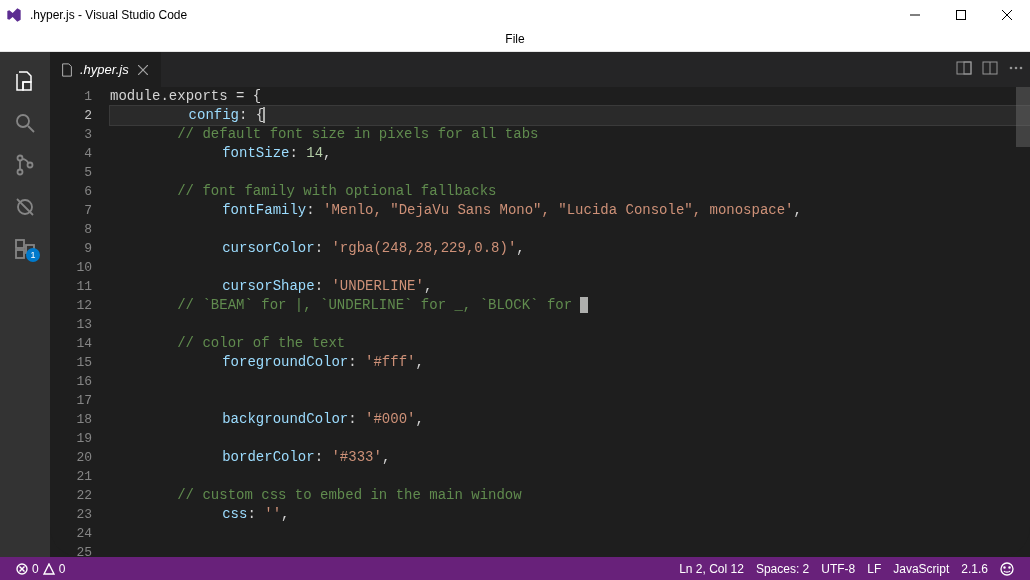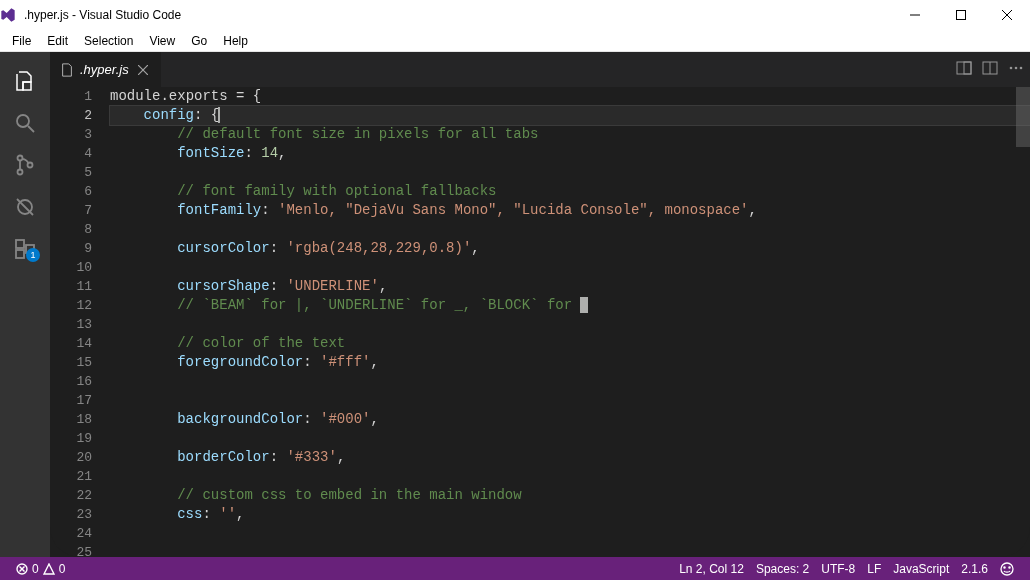--- a/index.html
+++ b/index.html
@@ -1,25 +1,25 @@
 <!DOCTYPE html>
 <html><head>
 <meta charset="utf-8">
 <style>
 * { margin:0; padding:0; box-sizing:border-box; }
 body { font-family:"Segoe UI",Arial,sans-serif; font-size:13px; background:#1e1e1e; color:#ccc; overflow:hidden; width:1030px; height:580px; position:relative; }
 
 
-.titlebar { height:30px; background:#fff; display:flex; align-items:center; padding:0 0 0 0; color:#000; }
+.titlebar { height:30px; background:#fff; display:flex; align-items:center; padding:0 0 0 6px; color:#000; }
 .titlebar .logo { width:16px; height:16px; margin-right:8px; }
 .titlebar .title { flex:1; font-size:12px; }
 .titlebar .winbtn { width:46px; height:30px; display:flex; align-items:center; justify-content:center; cursor:default; }
 
 
-.menubar { height:22px; background:#fff; display:flex; align-items:center; padding:0 4px; color:#000; border-bottom:1px solid #e5e5e5; }
+.menubar { height:22px; background:#fff; display:flex; align-items:center; padding:0 4px; color:#000; border-bottom:1px solid #e5e5e5;flex-direction:column; }
 .menubar .menuitem { padding:2px 8px; font-size:12px; }
 
 
 .main { display:flex; height:505px; }
 
 
 .activitybar { width:50px; background:#333; display:flex; flex-direction:column; align-items:center; padding-top:8px; }
 .activitybar .actitem { width:50px; height:42px; display:flex; align-items:center; justify-content:center; position:relative; }
 .activitybar .actitem svg { opacity:.4; }
 .activitybar .actitem.active svg { opacity:1; }
@@ -39,21 +39,21 @@
 
 
 .editor { flex:1; display:flex; font-family:Consolas,"Courier New",monospace; font-size:14px; line-height:19px; overflow:hidden; }
 .gutter { width:60px; text-align:right; color:#858585; padding:0 18px 0 0; user-select:none; }
 .gutter .ln { height:19px; font-size:13px;}
 .gutter .ln.cur { color:#c6c6c6; }
 .code { flex:1; position:relative; }
 .codeline { height:19px; white-space:pre; }
 .codeline.current { background:#2a2a2a; outline:1px solid #3a3a3a; }
 .t-key { color:#d4d4d4; }
-.t-prop { color:#9cdcfe; }
+.t-prop { color:#9cdcfe;margin-left:45px; }
 .t-str { color:#ce9178; }
 .t-num { color:#b5cea8; }
 .t-com { color:#608b4e; }
 .t-punc { color:#d4d4d4; }
 .cursor-block { display:inline-block; width:8px; height:16px; background:#aeafad; vertical-align:text-bottom; }
 .caret { display:inline-block; width:2px; height:16px; background:#aeafad; vertical-align:text-bottom; margin-left:-1px; }
 .scrollbar { position:absolute; right:0; top:0; bottom:0; width:14px; background:transparent; }
 .scrollbar .thumb { position:absolute; top:0; width:14px; height:60px; background:rgba(121,121,121,.4); }
 
 

